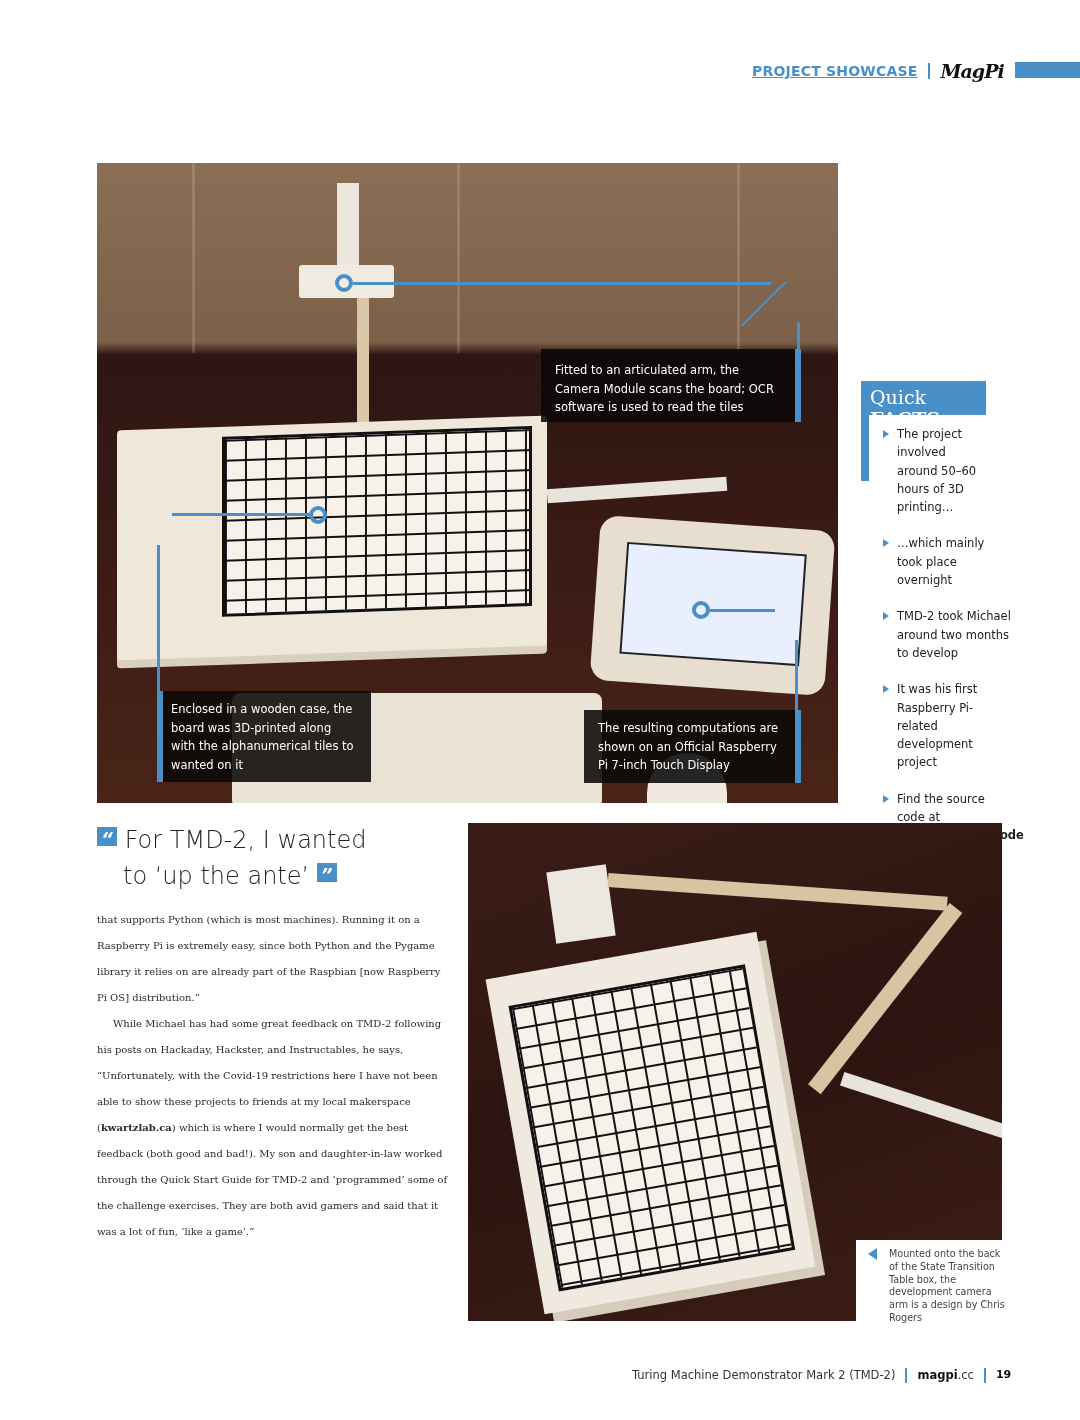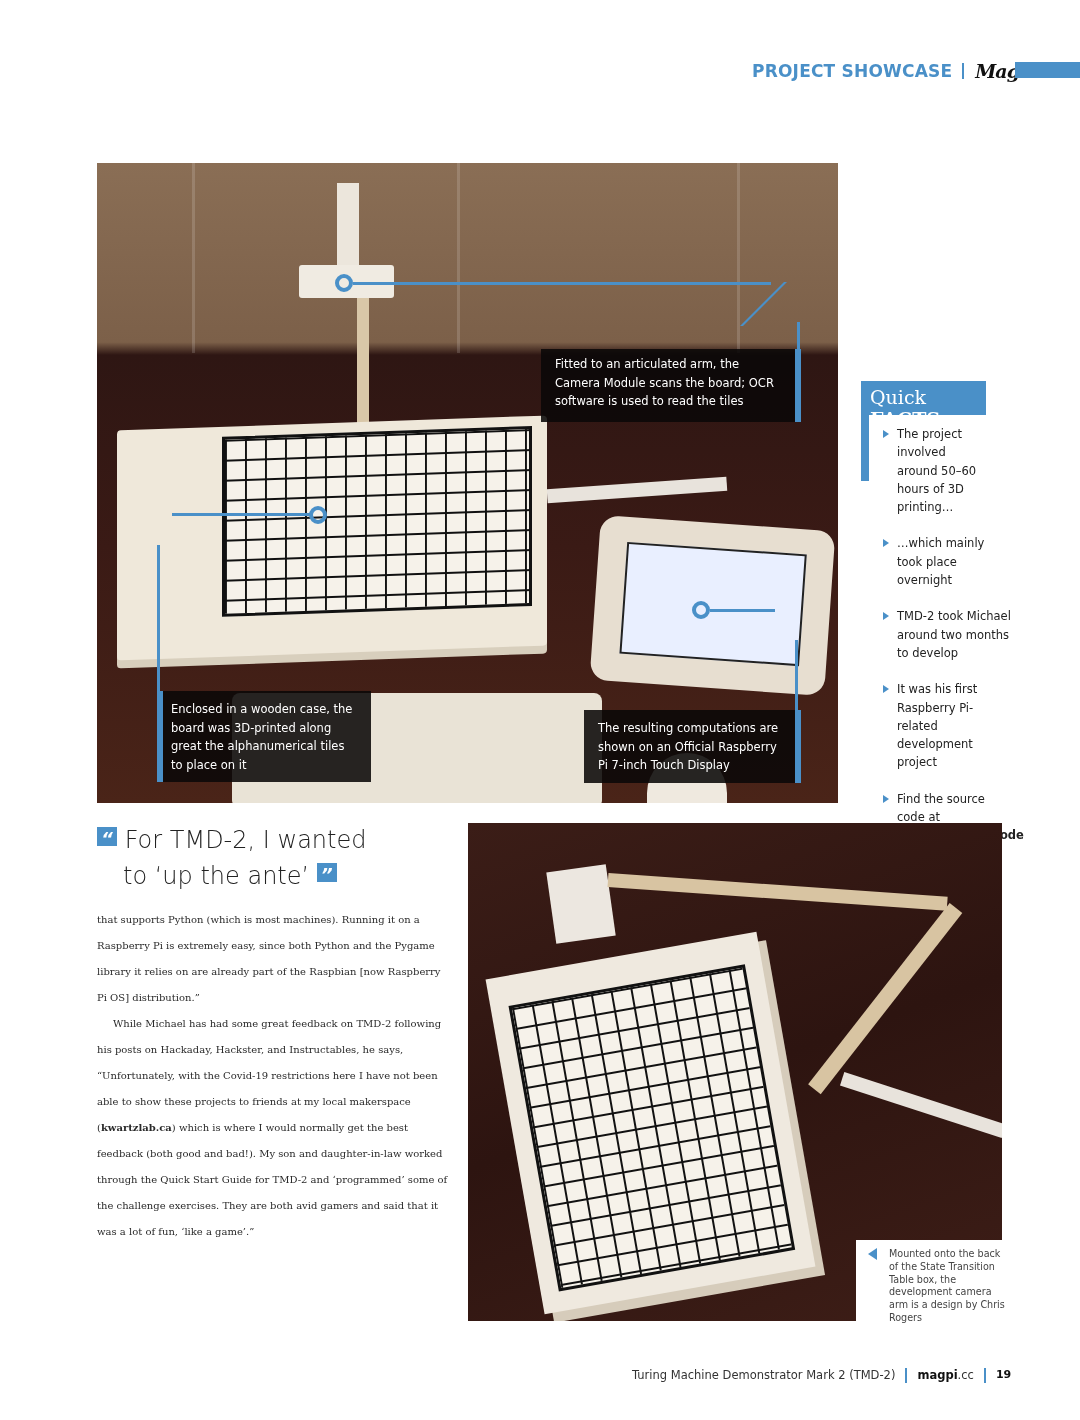--- a/index.html
+++ b/index.html
@@ -1,21 +1,21 @@
 <!DOCTYPE html>
 <html><head>
 <meta charset="utf-8">
 <style>
   * { box-sizing: border-box; margin: 0; padding: 0; }
   html, body { width: 1080px; height: 1420px; background: #ffffff; overflow: hidden; }
   body { position: relative; font-family: "Liberation Sans", sans-serif; color: #222; }
 
   
   .header { position: absolute; top: 58px; left: 752px; height: 26px; display: flex; align-items: center; }
-  .header .section { font-family: "DejaVu Sans", sans-serif; font-weight: bold; font-size: 17px; color: #4a90c8; letter-spacing: 0.2px; }
+  .header .section { font-family: "DejaVu Sans", sans-serif; font-weight: bold; font-size: 14px; color: #4a90c8; letter-spacing: 0.2px; text-decoration: underline; }
   .header .sep { width: 2px; height: 16px; background: #4a90c8; margin: 0 11px 0 10px; }
   .header .logo { font-family: "DejaVu Serif", serif; font-weight: bold; font-style: italic; font-size: 19px; color: #111; letter-spacing: -1px; }
   .header-bar { position: absolute; top: 62px; left: 1015px; width: 65px; height: 16px; background: #4a90c8; }
 
   
   .photo1 { position: absolute; left: 97px; top: 163px; width: 741px; height: 640px; overflow: hidden;
     background: linear-gradient(180deg, #8a6e55 0%, #7c6049 28%, #2e1613 30%, #3a1a15 60%, #4a2418 100%); }
   .wall-line { position: absolute; top: 0; width: 3px; height: 190px; background: rgba(255,255,255,0.15); }
   .board1 { position: absolute; left: 20px; top: 260px; width: 430px; height: 230px; background: #efe8da; transform: skewY(-2deg); border-radius: 4px; box-shadow: 0 8px 0 #d8cfbd; }
   .grid1 { position: absolute; left: 105px; top: 10px; width: 310px; height: 180px; border: 3px solid #111;
@@ -112,27 +112,27 @@
 <div class="lead" style="left:797px; top:322px; width:3px; height:100px;"></div>
 
 <div class="ring" style="left:309px; top:506px;"></div>
 <div class="lead" style="left:172px; top:513px; width:138px; height:3px;"></div>
 <div class="lead" style="left:157px; top:545px; width:3px; height:160px;"></div>
 
 <div class="ring" style="left:692px; top:601px;"></div>
 <div class="lead" style="left:710px; top:609px; width:65px; height:3px;"></div>
 <div class="lead" style="left:795px; top:640px; width:3px; height:70px;"></div>
 
-<div class="callout" style="left:541px; top:349px; width:260px; height:73px; padding-top:6px;">
+<div class="callout" style="left:541px; top:349px; width:260px; height:73px; padding-top:12px;">
   <span>Fitted to an articulated arm, the Camera Module scans the board; OCR software is used to read the tiles</span>
   <span class="bar" style="right:0;"></span>
 </div>
 <div class="callout" style="left:157px; top:691px; width:214px; height:91px; padding-top:9px;">
   <span class="bar" style="left:0;"></span>
-  <span>Enclosed in a wooden case, the board was 3D-printed along great the alphanumerical tiles to place on it</span>
+  <span>Enclosed in a wooden case, the board was 3D-printed along with the alphanumerical tiles to wanted on it</span>
 </div>
 <div class="callout" style="left:584px; top:710px; width:217px; height:73px; padding-top:9px;">
   <span>The resulting computations are shown on an Official Raspberry Pi 7-inch Touch Display</span>
   <span class="bar" style="right:0;"></span>
 </div>
 
 <div class="qf">
   <div class="qf-head">
     <span class="light">Quick</span>
     <span class="bold">FACTS</span>

